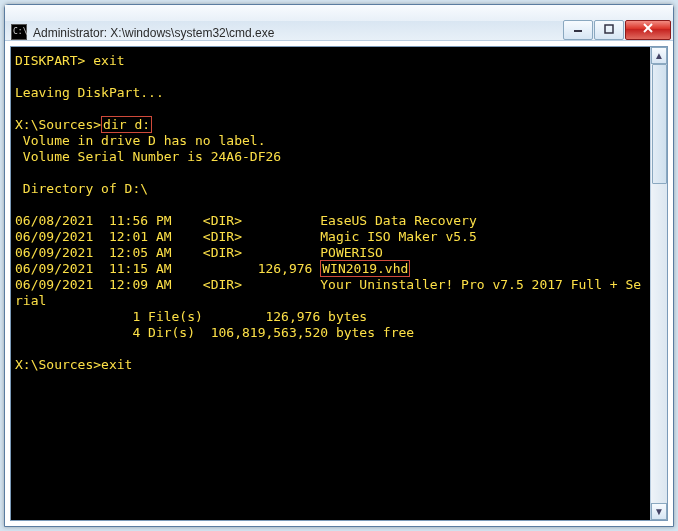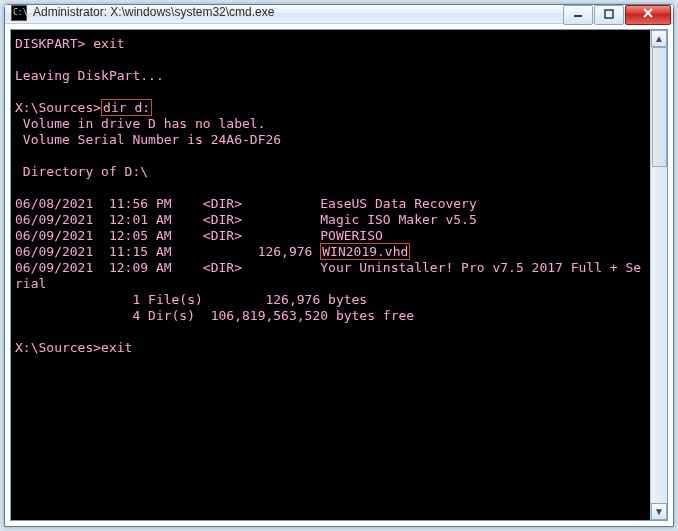--- a/index.html
+++ b/index.html
@@ -15,25 +15,25 @@
     left: 4px; top: 4px;
     width: 670px; height: 523px;
     background: #fff;
     border: 1px solid #5a7ca0;
     border-radius: 4px 4px 0 0;
     box-shadow: 0 0 4px rgba(0,0,0,.3);
     display: flex;
     flex-direction: column;
   }
   .titlebar {
-    height: 19px;
+    height: 36px;
     background: linear-gradient(#f8fbfe, #e8f0f8 45%, #d9e6f2 46%, #e8f0f8);
     border-bottom: 1px solid #b9cde0;
     display: flex;
-    align-items: flex-start;
+    align-items: flex-end;
     padding: 0 2px 0 6px;
     font-size: 12px;
     color: #2b2b2b;
   }
   .titlebar .icon {
     width: 16px; height: 16px;
     margin-right: 6px;
     background: #000;
     border: 1px solid #555;
     position: relative;
@@ -99,21 +99,21 @@
     border: 1px solid #8aa8c0;
     border-radius: 1px;
   }
   .console {
     position: absolute;
     left: 0; right: 17px; top: 0; bottom: 0;
     padding: 6px 4px 6px 4px;
     font-family: Consolas, "Lucida Console", monospace;
     font-size: 13px;
     line-height: 16px;
-    color: #f9a8d4;
+    color: #fde047;
     white-space: pre;
   }
   .hl {
     border: 1px solid #d04a3a;
     padding: 0 1px;
   }
 </style>
 </head>
 <body>
 

